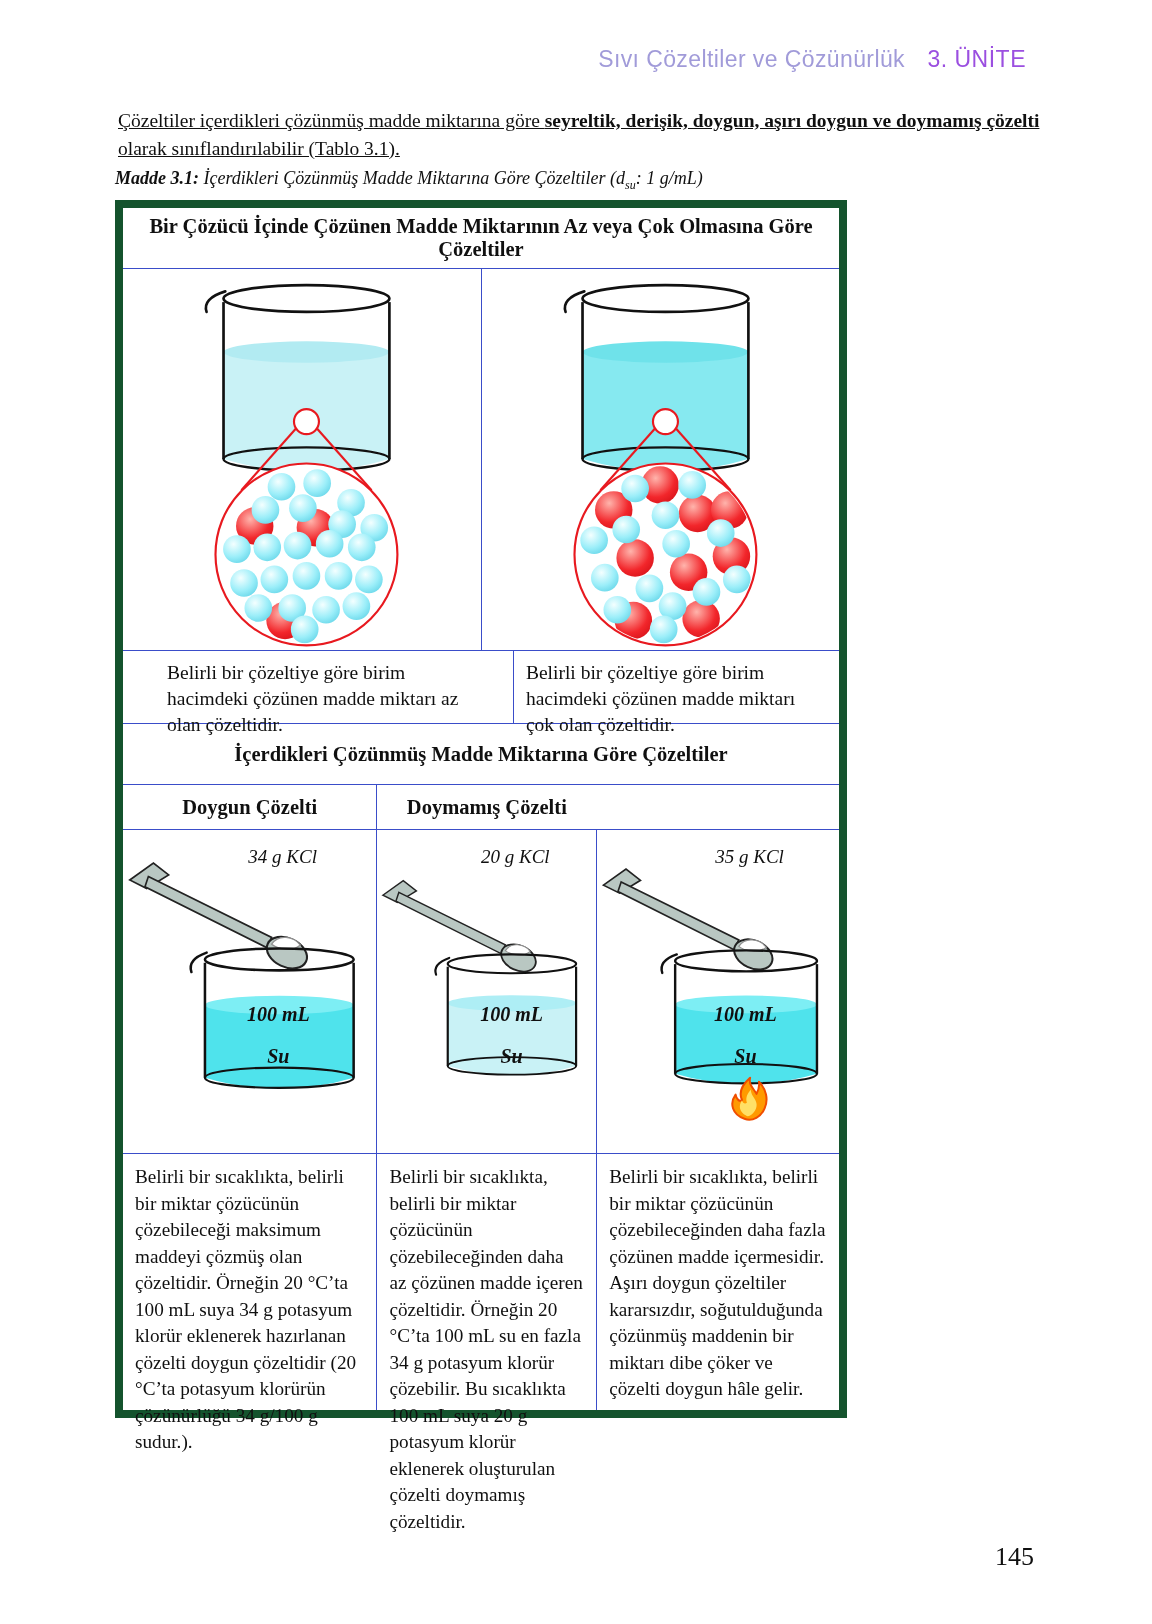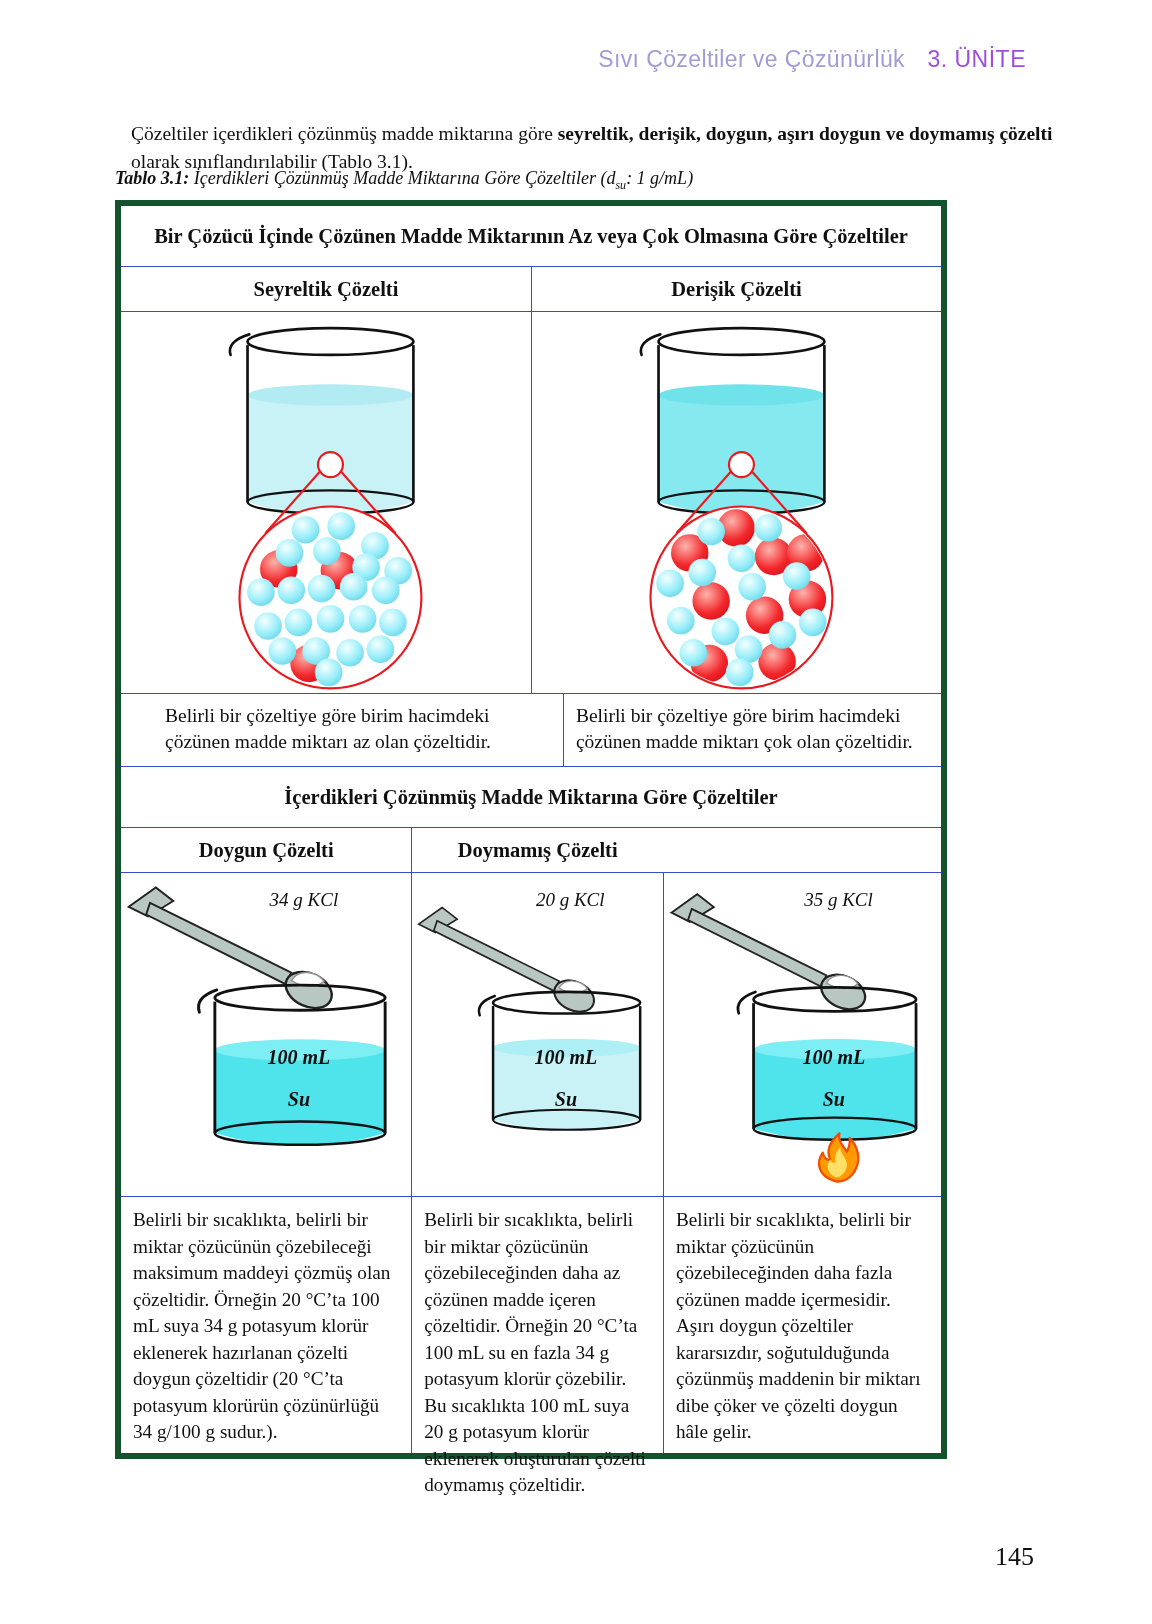--- a/index.html
+++ b/index.html
@@ -6,31 +6,31 @@
   .page{position:relative;width:1152px;height:1624px;background:#ffffff;overflow:hidden;
         font-family:"Liberation Serif", serif;color:#101010;}
 
   
   .page-header{position:absolute;top:46px;right:126px;font-family:"Liberation Sans", sans-serif;
                font-size:23px;font-weight:400;white-space:nowrap;}
   .chapter-title{color:#a19bd9;letter-spacing:.4px;}
   .unit-label{color:#9b4fe0;margin-left:16px;letter-spacing:.5px;}
 
   
-  .intro{position:absolute;left:115px;top:104px;width:924px;margin:16px;
-         font-size:19.5px;line-height:1.42;}
+  .intro{position:absolute;left:115px;top:104px;width:924px;margin:3px;
+         font-size:19.5px;line-height:1.42;text-decoration:underline;}
   .intro b{font-weight:bold;}
 
   
   .caption{position:absolute;left:115px;top:168px;margin:0;font-size:18px;font-style:italic;}
   .caption .lbl{font-weight:bold;}
   .caption sub{font-size:12px;}
 
   
-  .tbl{position:absolute;left:115px;top:200px;width:832px;border:6px solid #14532d;
+  .tbl{position:absolute;left:115px;top:200px;width:732px;border:8px solid #14532d;
        box-sizing:border-box;background:#fff;}
   .row{display:flex;}
   .row.bt{border-top:1.5px solid #3a4dc9;}
   .cell{box-sizing:border-box;}
   .cell.bl{border-left:1.5px solid #3a4dc9;}
   .title-cell{width:100%;height:60px;display:flex;align-items:center;justify-content:center;
               text-align:center;font-weight:bold;font-size:20.5px;}
   .head-cell{height:44px;display:flex;align-items:center;justify-content:center;
              text-align:center;font-weight:bold;font-size:20.5px;}
   .c2{width:50%;}
@@ -52,21 +52,21 @@
 
 <div class="page">
 
   <div class="page-header">
     <span class="chapter-title">Sıvı Çözeltiler ve Çözünürlük</span>
     <span class="unit-label">3. ÜNİTE</span>
   </div>
 
   <p class="intro"><span>Çözeltiler içerdikleri çözünmüş madde miktarına göre </span><b>seyreltik, derişik, doygun, aşırı doygun ve doymamış çözelti</b><span> olarak sınıflandırılabilir (Tablo 3.1).</span></p>
 
-  <p class="caption"><span class="lbl">Tablo 3.1:</span><span> İçerdikleri Çözünmüş Madde Miktarına Göre Çözeltiler (d</span><sub>su</sub><span>: 1 g/mL)</span></p>
+  <p class="caption"><span class="lbl">Madde 3.1:</span><span> İçerdikleri Çözünmüş Madde Miktarına Göre Çözeltiler (d</span><sub>su</sub><span>: 1 g/mL)</span></p>
 
   <svg width="0" height="0" style="position:absolute">
     <defs>
       <radialGradient id="gradCyan" cx="0.38" cy="0.32" r="0.85">
         <stop offset="0" stop-color="#f4ffff"></stop>
         <stop offset="0.55" stop-color="#9beef9"></stop>
         <stop offset="1" stop-color="#58cfe4"></stop>
       </radialGradient>
       <radialGradient id="gradRed" cx="0.38" cy="0.32" r="0.85">
         <stop offset="0" stop-color="#ffb4ac"></stop>
@@ -78,24 +78,20 @@
         </clipPath>
     </defs>
   </svg>
 
   <div class="tbl">
 
     <div class="row">
       <div class="cell title-cell">Bir Çözücü İçinde Çözünen Madde Miktarının Az veya Çok Olmasına Göre Çözeltiler</div>
     </div>
 
-    <div class="row bt">
-      <div class="cell c2 head-cell">Seyreltik Çözelti</div>
-      <div class="cell c2 bl head-cell">Derişik Çözelti</div>
-    </div>
 
     <div class="row bt">
       <div class="cell c2 imgcell2">
         <svg viewBox="0 0 240 425" width="216" height="379">
           <path d="M32,92 L32,212 Q125,240 218,212 L218,92 Q125,114 32,92 Z" fill="#c9f2f6"></path>
           <ellipse cx="125" cy="92" rx="93" ry="12" fill="#b2ebf2"></ellipse>
           <ellipse cx="125" cy="212" rx="93" ry="13" fill="none" stroke="#111" stroke-width="2.6"></ellipse>
           <line x1="32" y1="36" x2="32" y2="212" stroke="#111" stroke-width="3"></line>
           <line x1="218" y1="36" x2="218" y2="212" stroke="#111" stroke-width="3"></line>
           <ellipse cx="125" cy="32" rx="93" ry="15" fill="none" stroke="#111" stroke-width="3"></ellipse>

